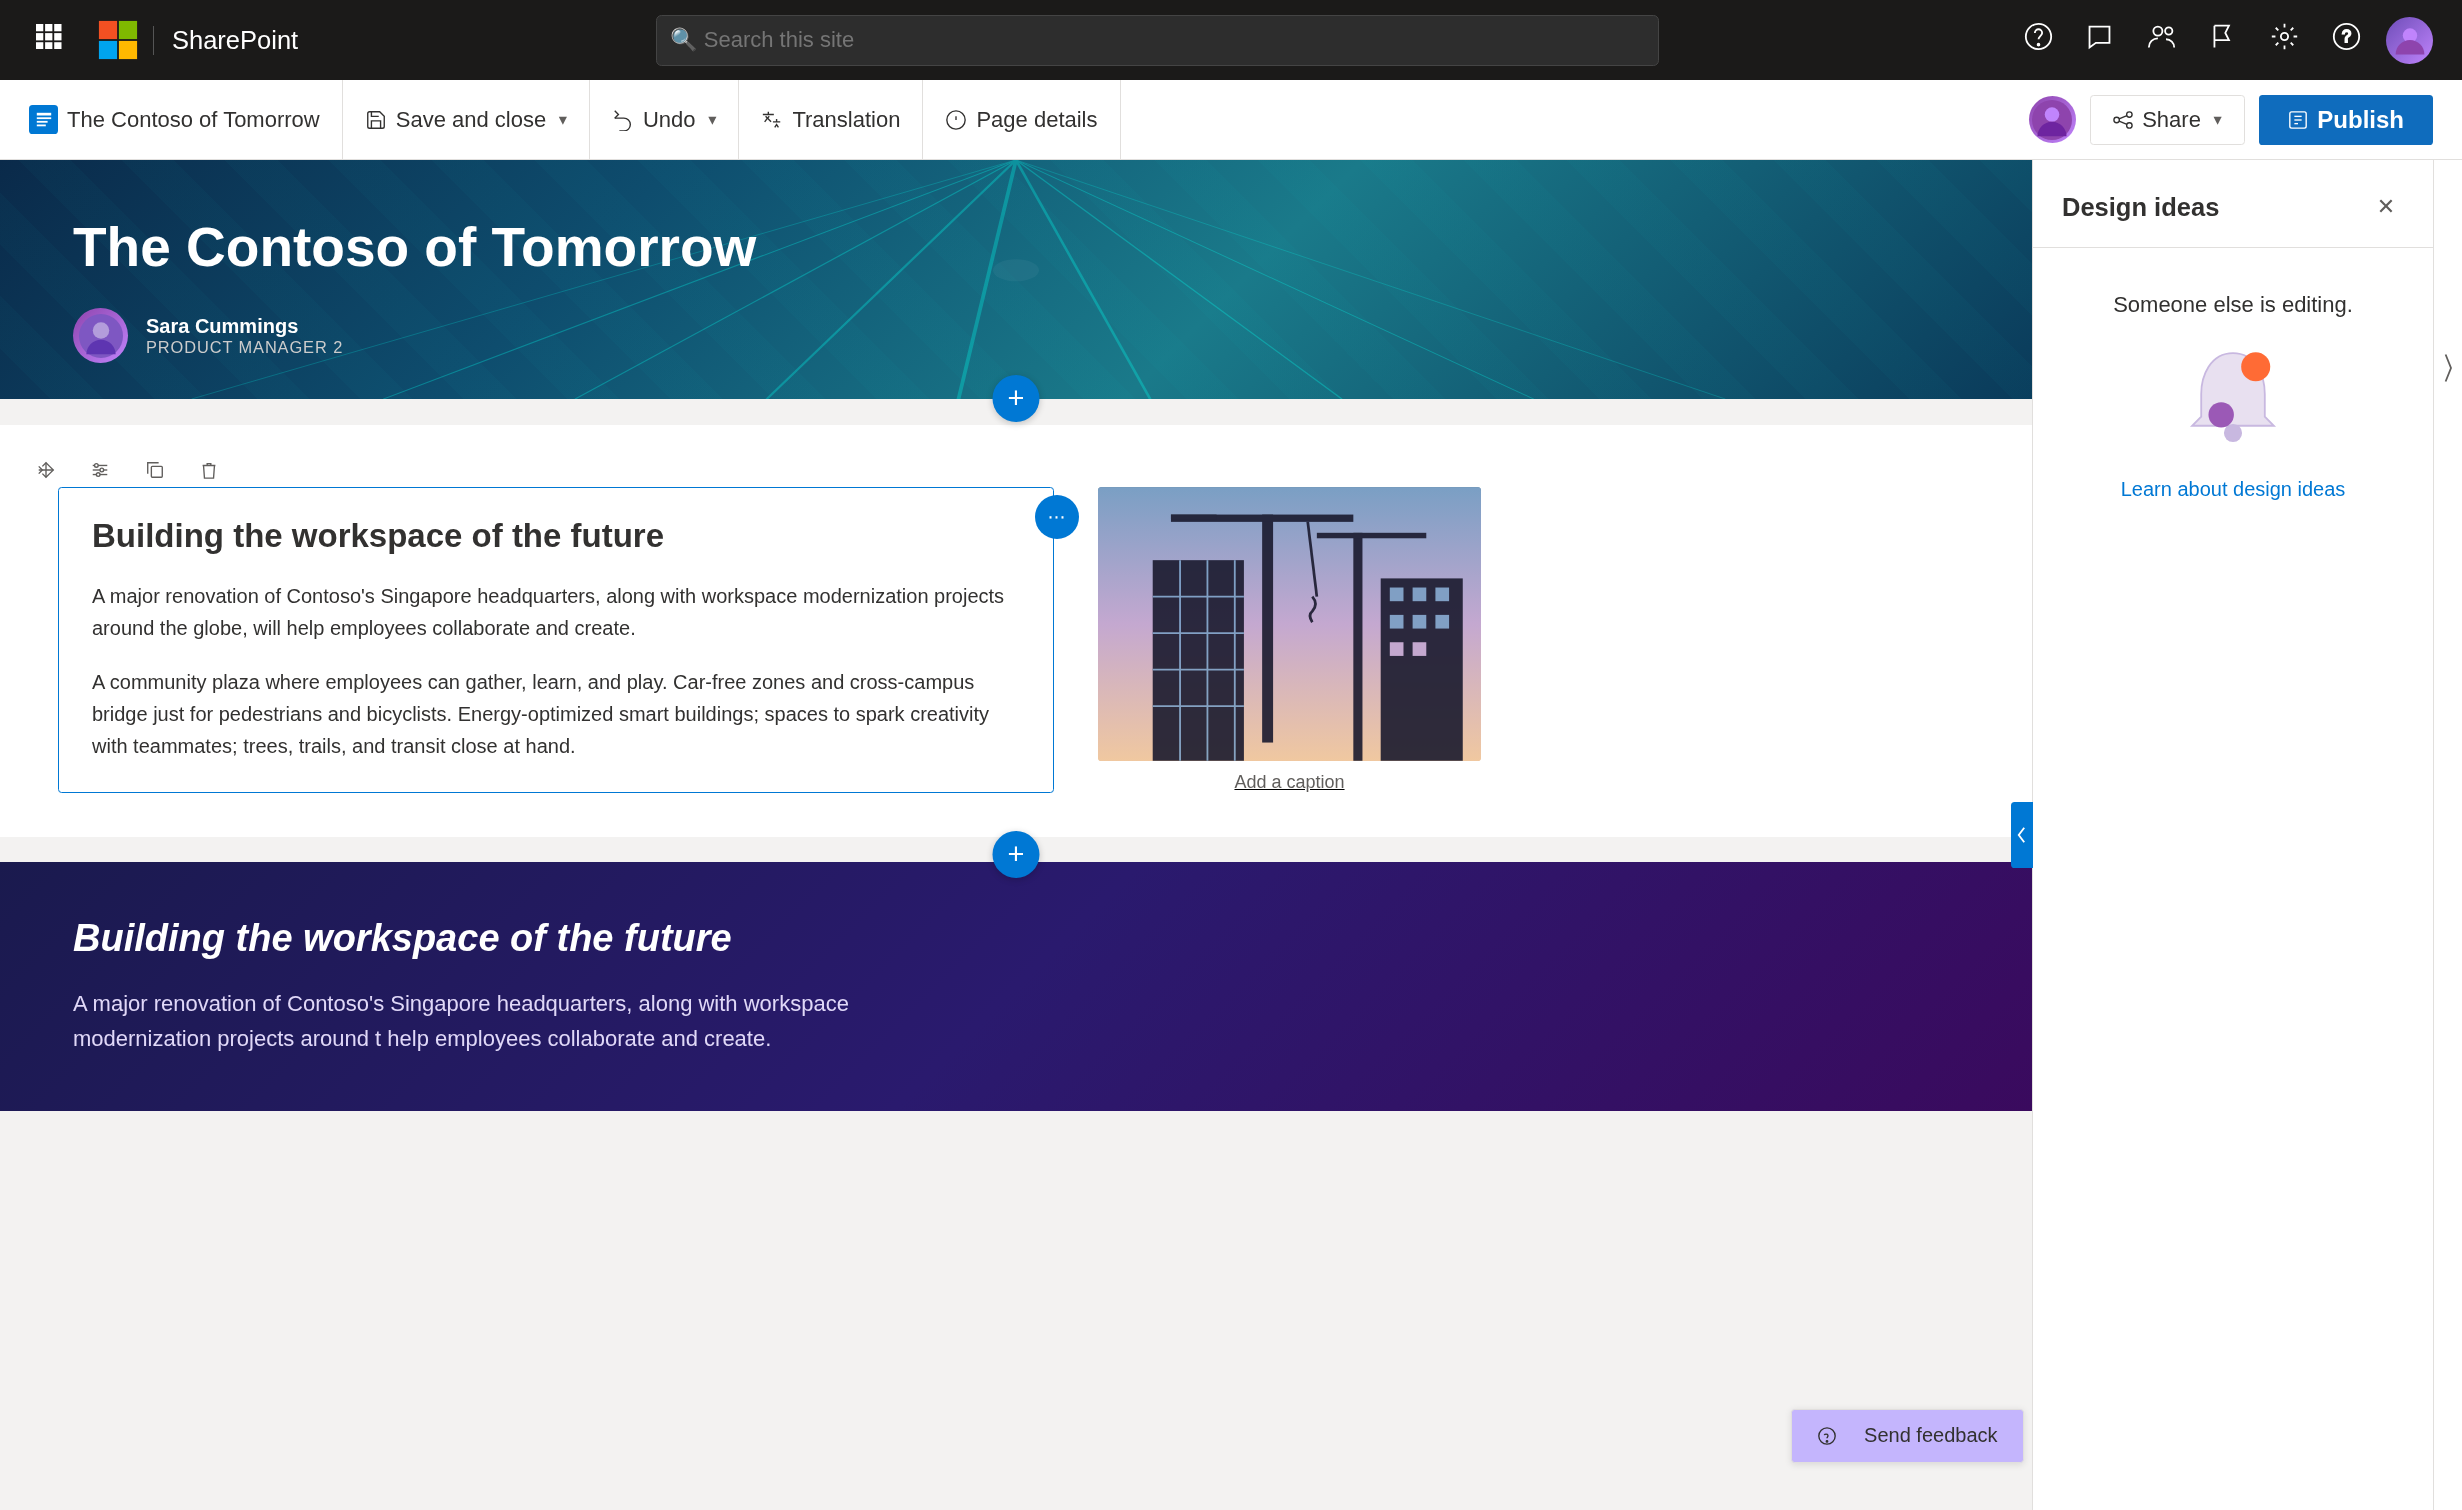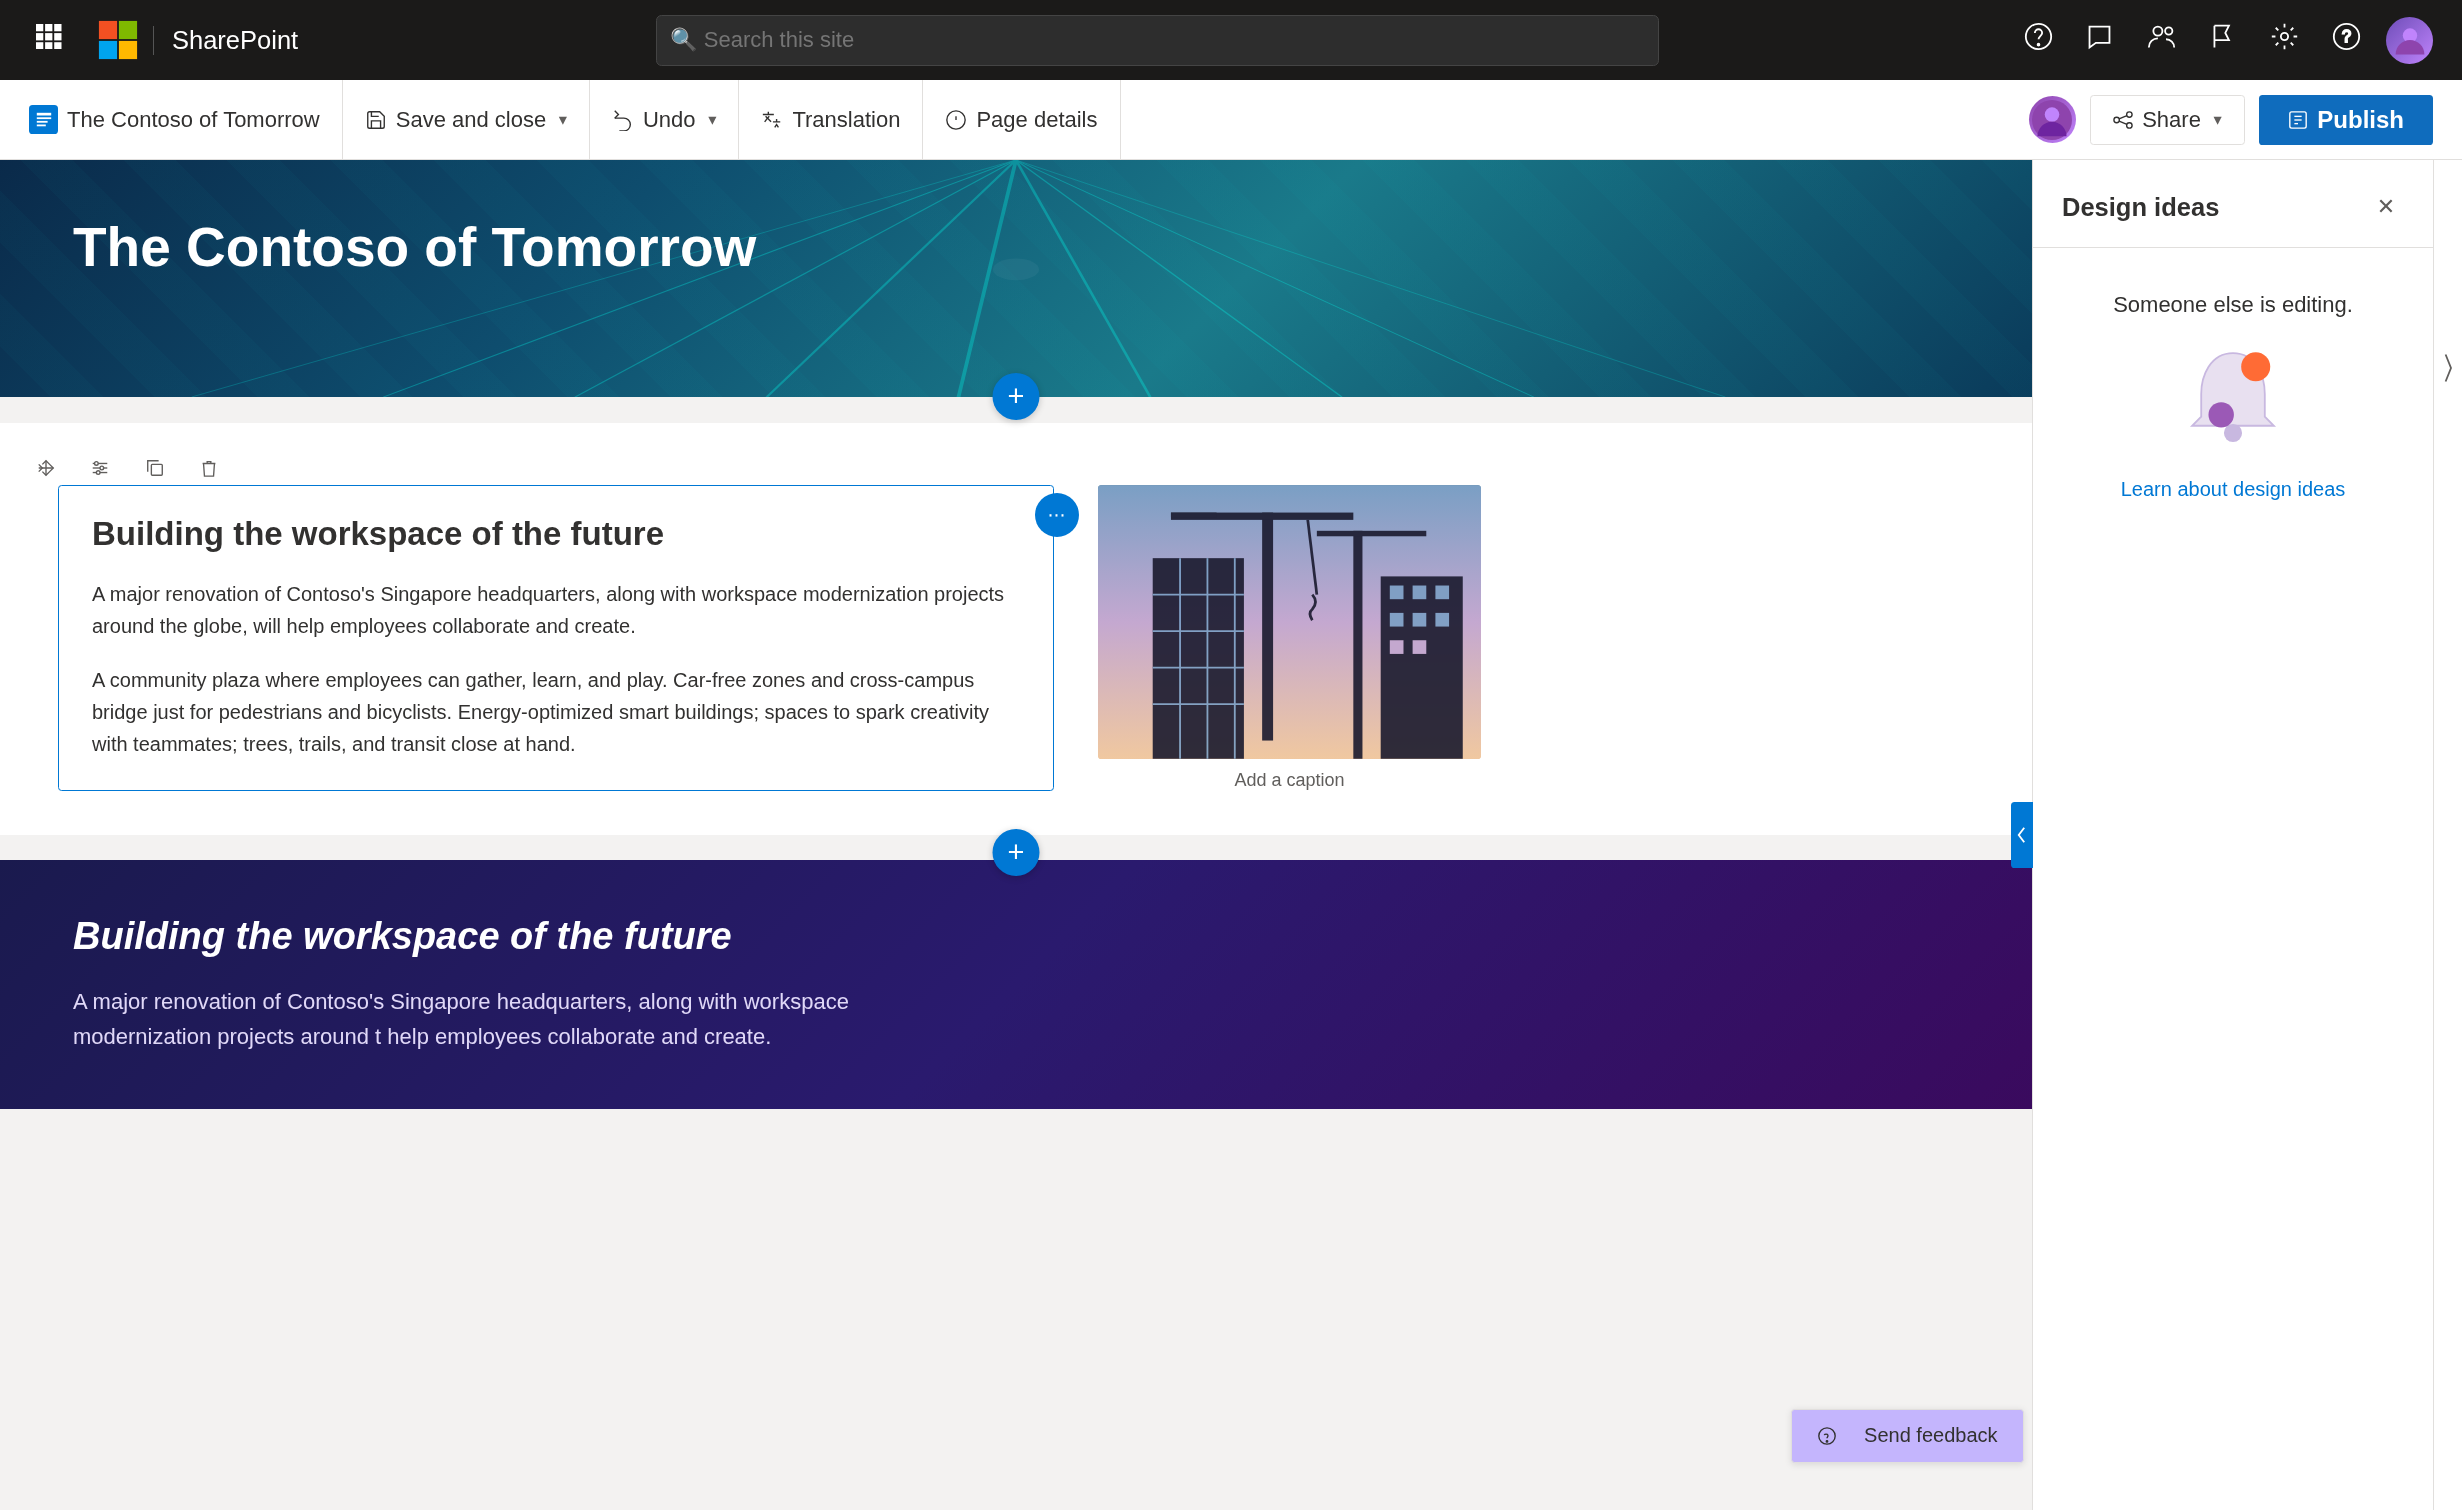--- a/index.html
+++ b/index.html
@@ -323,20 +323,21 @@
       color: #323130;
       line-height: 1.6;
       margin-bottom: 22px;
     }
     .text-block-para:last-child { margin-bottom: 0; }
 
     
     .image-block {
       width: 383px;
       flex-shrink: 0;
+      text-decoration: underline;
     }
     .image-placeholder {
       width: 100%;
       height: 274px;
       background: linear-gradient(180deg, #6a8fa8 0%, #b8a0c8 60%, #f0c8a0 100%);
       border-radius: 3.6px;
       position: relative;
       overflow: hidden;
       display: flex;
       align-items: flex-end;
@@ -682,20 +683,33 @@
         <line x1="530" y1="0" x2="400" y2="260" stroke="#00ffee" stroke-width="1.5"></line>
         <line x1="530" y1="0" x2="500" y2="260" stroke="#00ffee" stroke-width="2"></line>
         <line x1="530" y1="0" x2="600" y2="260" stroke="#00ffee" stroke-width="1.5"></line>
         <line x1="530" y1="0" x2="700" y2="260" stroke="#00ffee" stroke-width="1"></line>
         <line x1="530" y1="0" x2="800" y2="260" stroke="#00ffee" stroke-width="0.8"></line>
         <line x1="530" y1="0" x2="100" y2="260" stroke="#00ffee" stroke-width="0.5"></line>
         <line x1="530" y1="0" x2="900" y2="260" stroke="#00ffee" stroke-width="0.5"></line>
         <circle cx="530" cy="120" r="12" fill="rgba(255,255,255,0.15)"></circle>
       </svg>
       <h1 class="hero-title">The Contoso of Tomorrow</h1>
+      <div class="hero-author">
+        <div class="author-avatar">
+          <svg width="44" height="44" viewBox="0 0 48 48">
+            <circle cx="24" cy="24" r="24" fill="#7e57c2"></circle>
+            <circle cx="24" cy="18" r="9" fill="#b39ddb"></circle>
+            <path d="M8 44c0-8.8 7.2-16 16-16s16 7.2 16 16" fill="#5e35b1"></path>
+          </svg>
+        </div>
+        <div class="author-info">
+          <div class="author-name">Sara Cummings</div>
+          <div class="author-role">PRODUCT MANAGER 2</div>
+        </div>
+      </div>
     </div>
 
     <div style="position:relative; height:0; width:100%;">
       <button class="add-section-btn" style="position:absolute;top:-24px;left:50%;transform:translateX(-50%);">+</button>
     </div>
 
     <div class="content-section" style="margin-top:25.5px;">
 
       <div class="section-toolbar">
         <button class="section-tool-btn">

